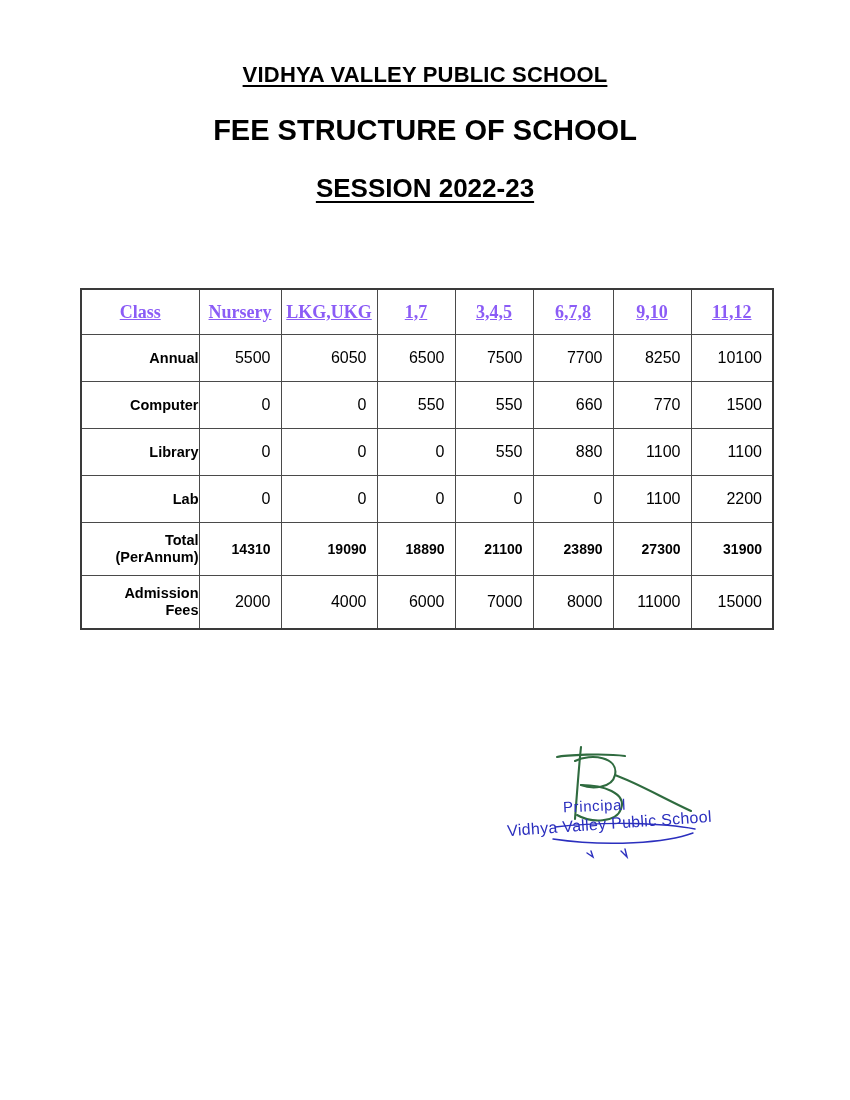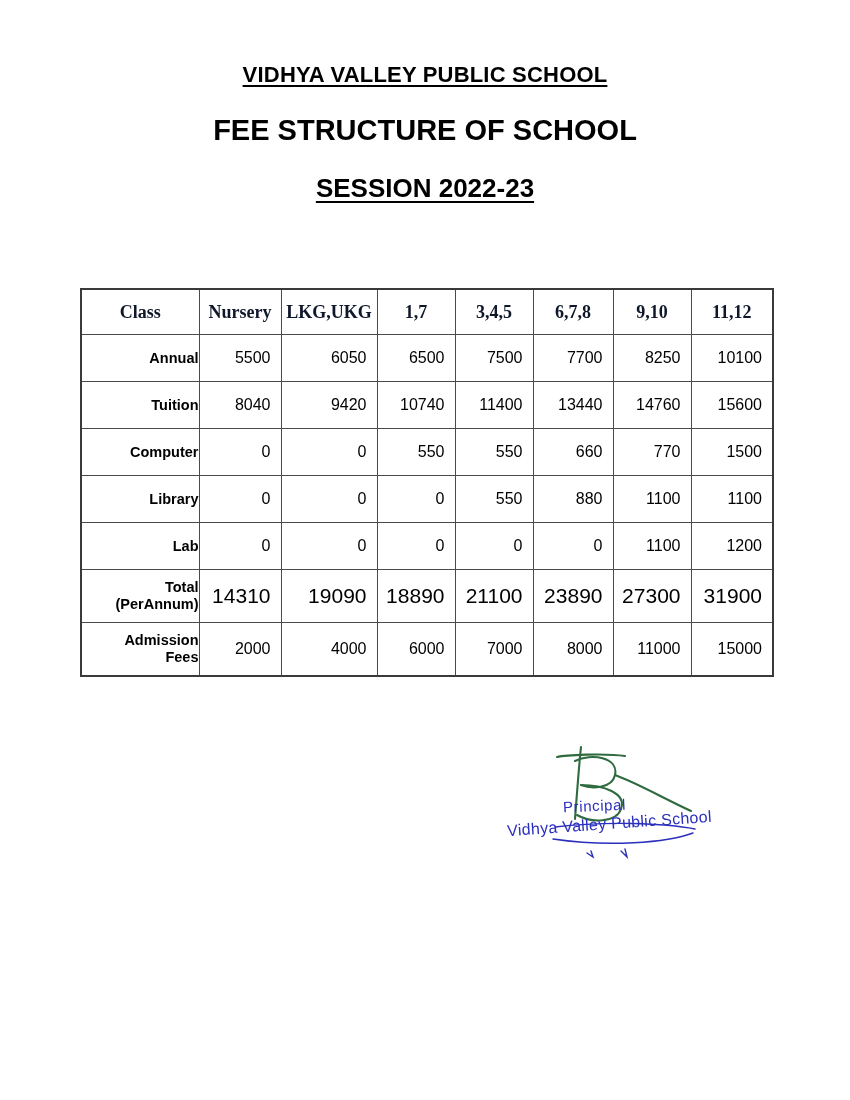--- a/index.html
+++ b/index.html
@@ -81,21 +81,22 @@
   col.c5 { width: 80px; }
   col.c6 { width: 78px; }
   col.c7 { width: 82px; }
 
   thead th {
     height: 44px;
     text-align: center;
     font-family: "Liberation Serif", serif;
     font-size: 18px;
     font-weight: bold;
-    color: #0f172a;
+    color: #8b5cf6;
+    text-decoration: underline;
   }
   thead th.hdr-class {
     font-size: 18px;
   }
 
   tbody td.row-label {
     text-align: right;
     padding: 0 0 0 8px;
     font-size: 14.5px;
     font-weight: bold;
@@ -104,22 +105,22 @@
     line-height: 1.12;
   }
   tbody td.val {
     text-align: right;
     padding: 0 10px 0 0;
     font-size: 16px;
     font-family: "Liberation Sans", sans-serif;
     height: 46px;
   }
   tbody tr.total-row td.val {
-    font-weight: normal;
-    font-size: 21px;
+    font-weight: bold;
+    font-size: 14px;
   }
   tbody tr.total-row td.row-label,
   tbody tr.admission-row td.row-label {
     font-size: 14.5px;
   }
   tbody tr.total-row td,
   tbody tr.admission-row td {
     height: 52px;
   }
   .label-two-line {
@@ -204,30 +205,20 @@
           <td class="row-label">Annual</td>
           <td class="val">5500</td>
           <td class="val">6050</td>
           <td class="val">6500</td>
           <td class="val">7500</td>
           <td class="val">7700</td>
           <td class="val">8250</td>
           <td class="val">10100</td>
         </tr>
 
-        <tr>
-          <td class="row-label">Tuition</td>
-          <td class="val">8040</td>
-          <td class="val">9420</td>
-          <td class="val">10740</td>
-          <td class="val">11400</td>
-          <td class="val">13440</td>
-          <td class="val">14760</td>
-          <td class="val">15600</td>
-        </tr>
 
         <tr>
           <td class="row-label">Computer</td>
           <td class="val">0</td>
           <td class="val">0</td>
           <td class="val">550</td>
           <td class="val">550</td>
           <td class="val">660</td>
           <td class="val">770</td>
           <td class="val">1500</td>
@@ -246,21 +237,21 @@
         </tr>
 
         <tr>
           <td class="row-label">Lab</td>
           <td class="val">0</td>
           <td class="val">0</td>
           <td class="val">0</td>
           <td class="val">0</td>
           <td class="val">0</td>
           <td class="val">1100</td>
-          <td class="val">1200</td>
+          <td class="val">2200</td>
         </tr>
 
         <tr class="total-row">
           <td class="row-label">
             <span class="label-two-line">Total</span>
             <span class="label-two-line">(PerAnnum)</span>
           </td>
           <td class="val">14310</td>
           <td class="val">19090</td>
           <td class="val">18890</td>

